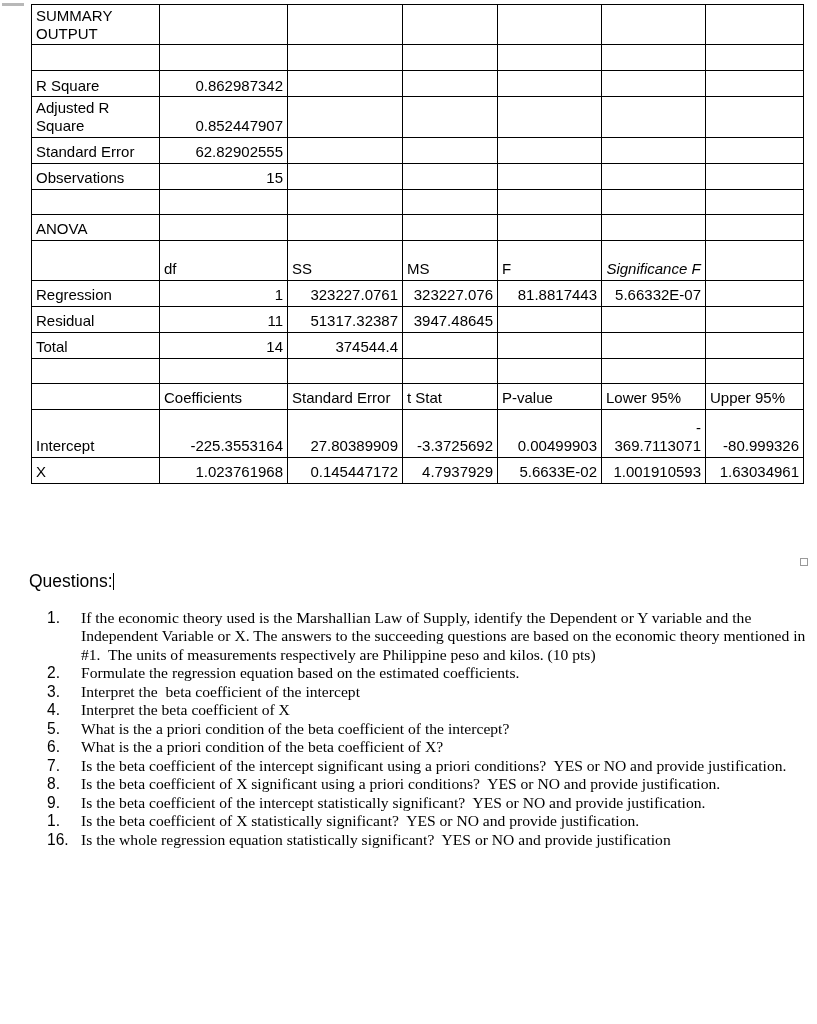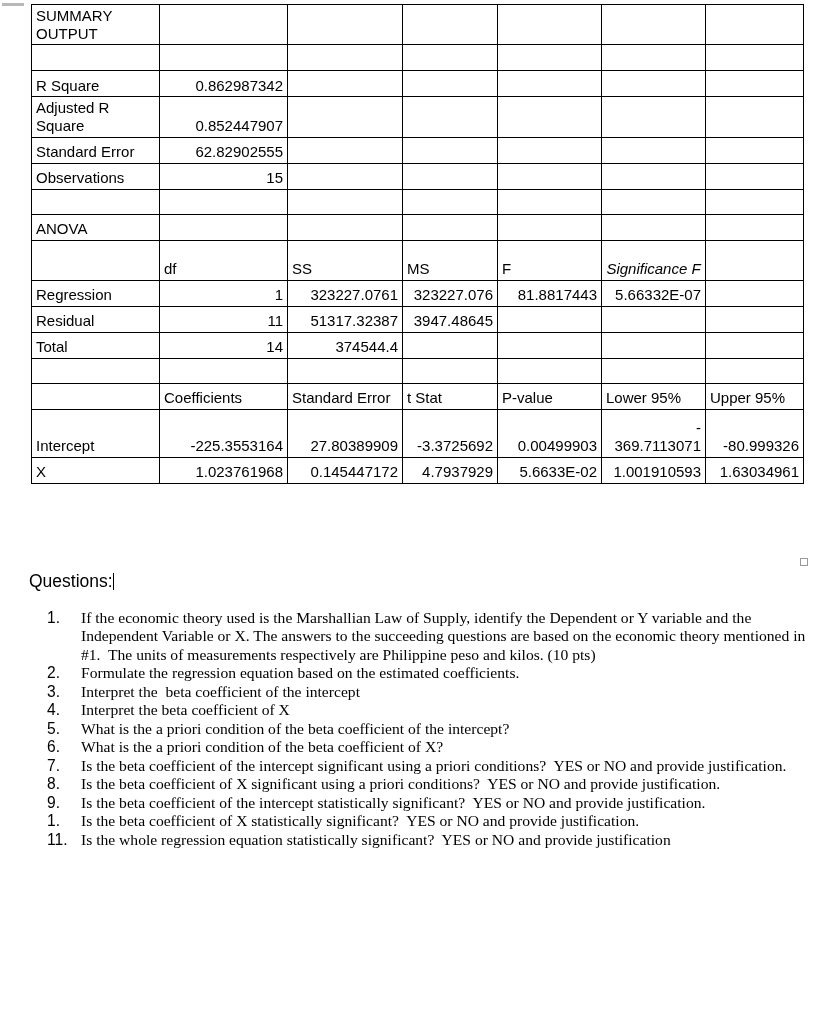--- a/index.html
+++ b/index.html
@@ -372,17 +372,17 @@
     </li>
     <li>
       <span class="qnum">9.</span>
       <span class="qtxt">Is the beta coefficient of the intercept statistically significant?  YES or NO and provide justification.</span>
     </li>
     <li>
       <span class="qnum">1.</span>
       <span class="qtxt">Is the beta coefficient of X statistically significant?  YES or NO and provide justification.</span>
     </li>
     <li>
-      <span class="qnum">11.</span>
+      <span class="qnum">16.</span>
       <span class="qtxt">Is the whole regression equation statistically significant?  YES or NO and provide justification</span>
     </li>
   </ol>
 </div>
 
 </body></html>

